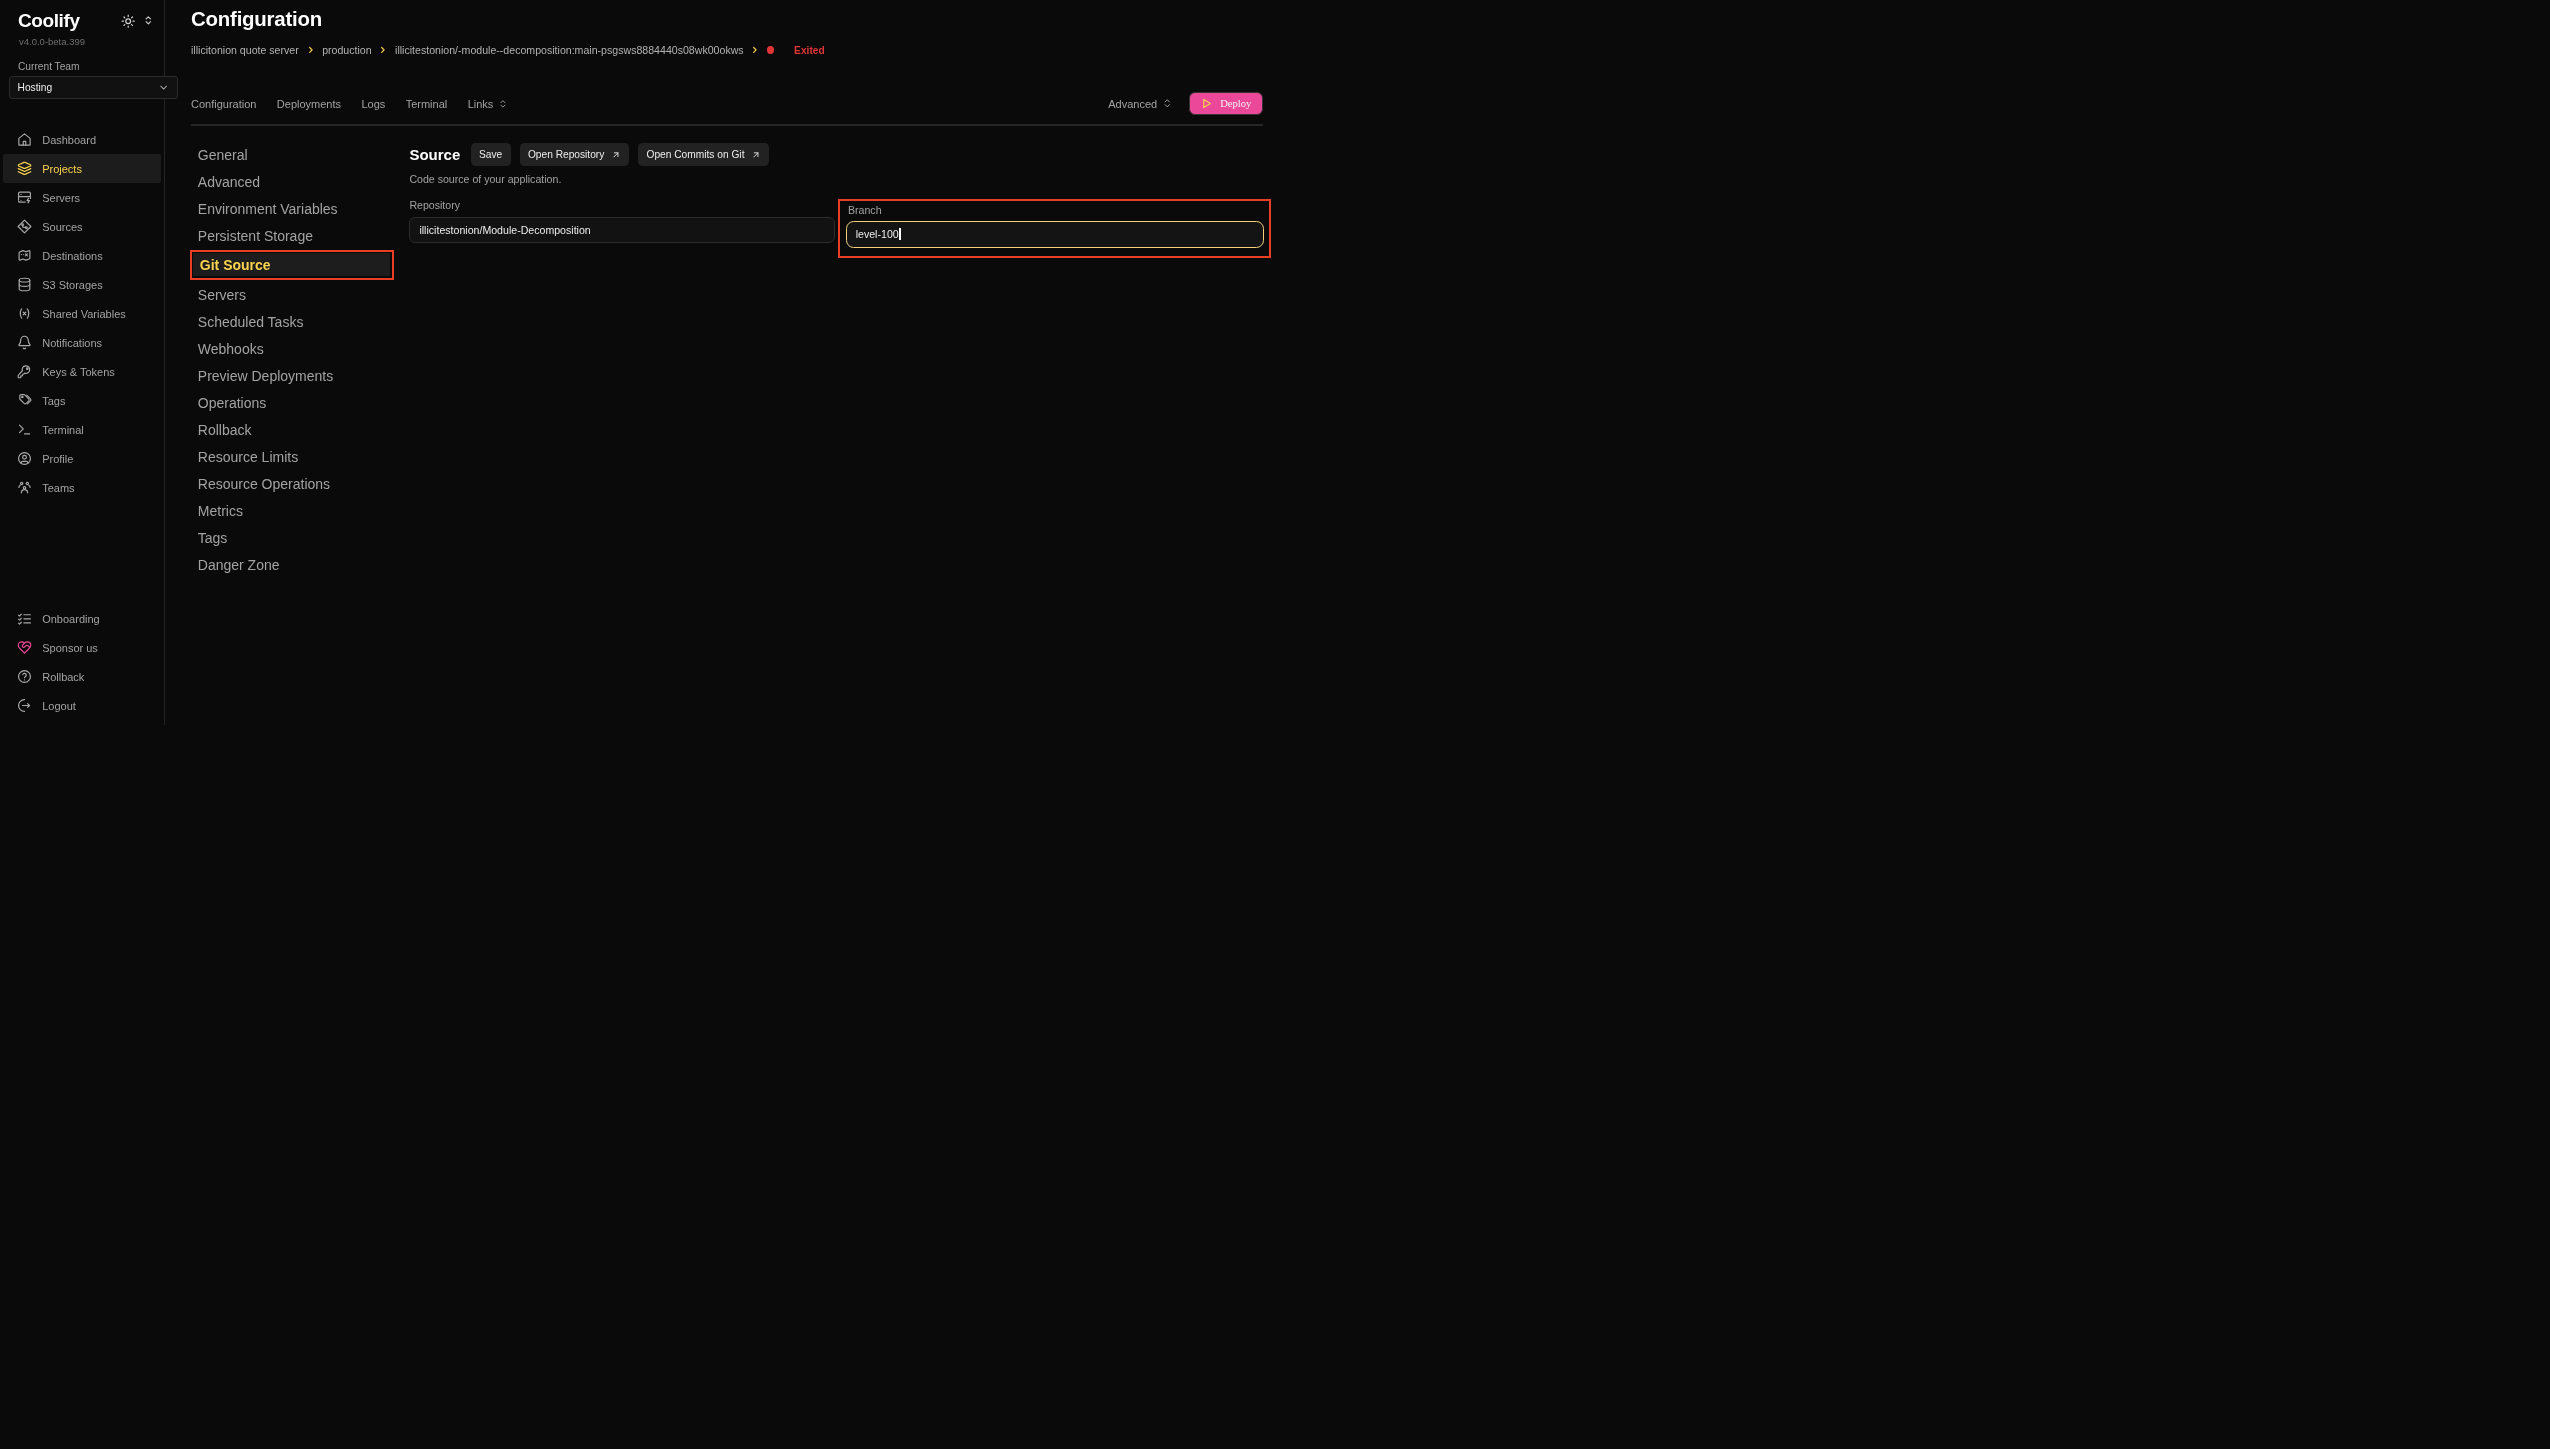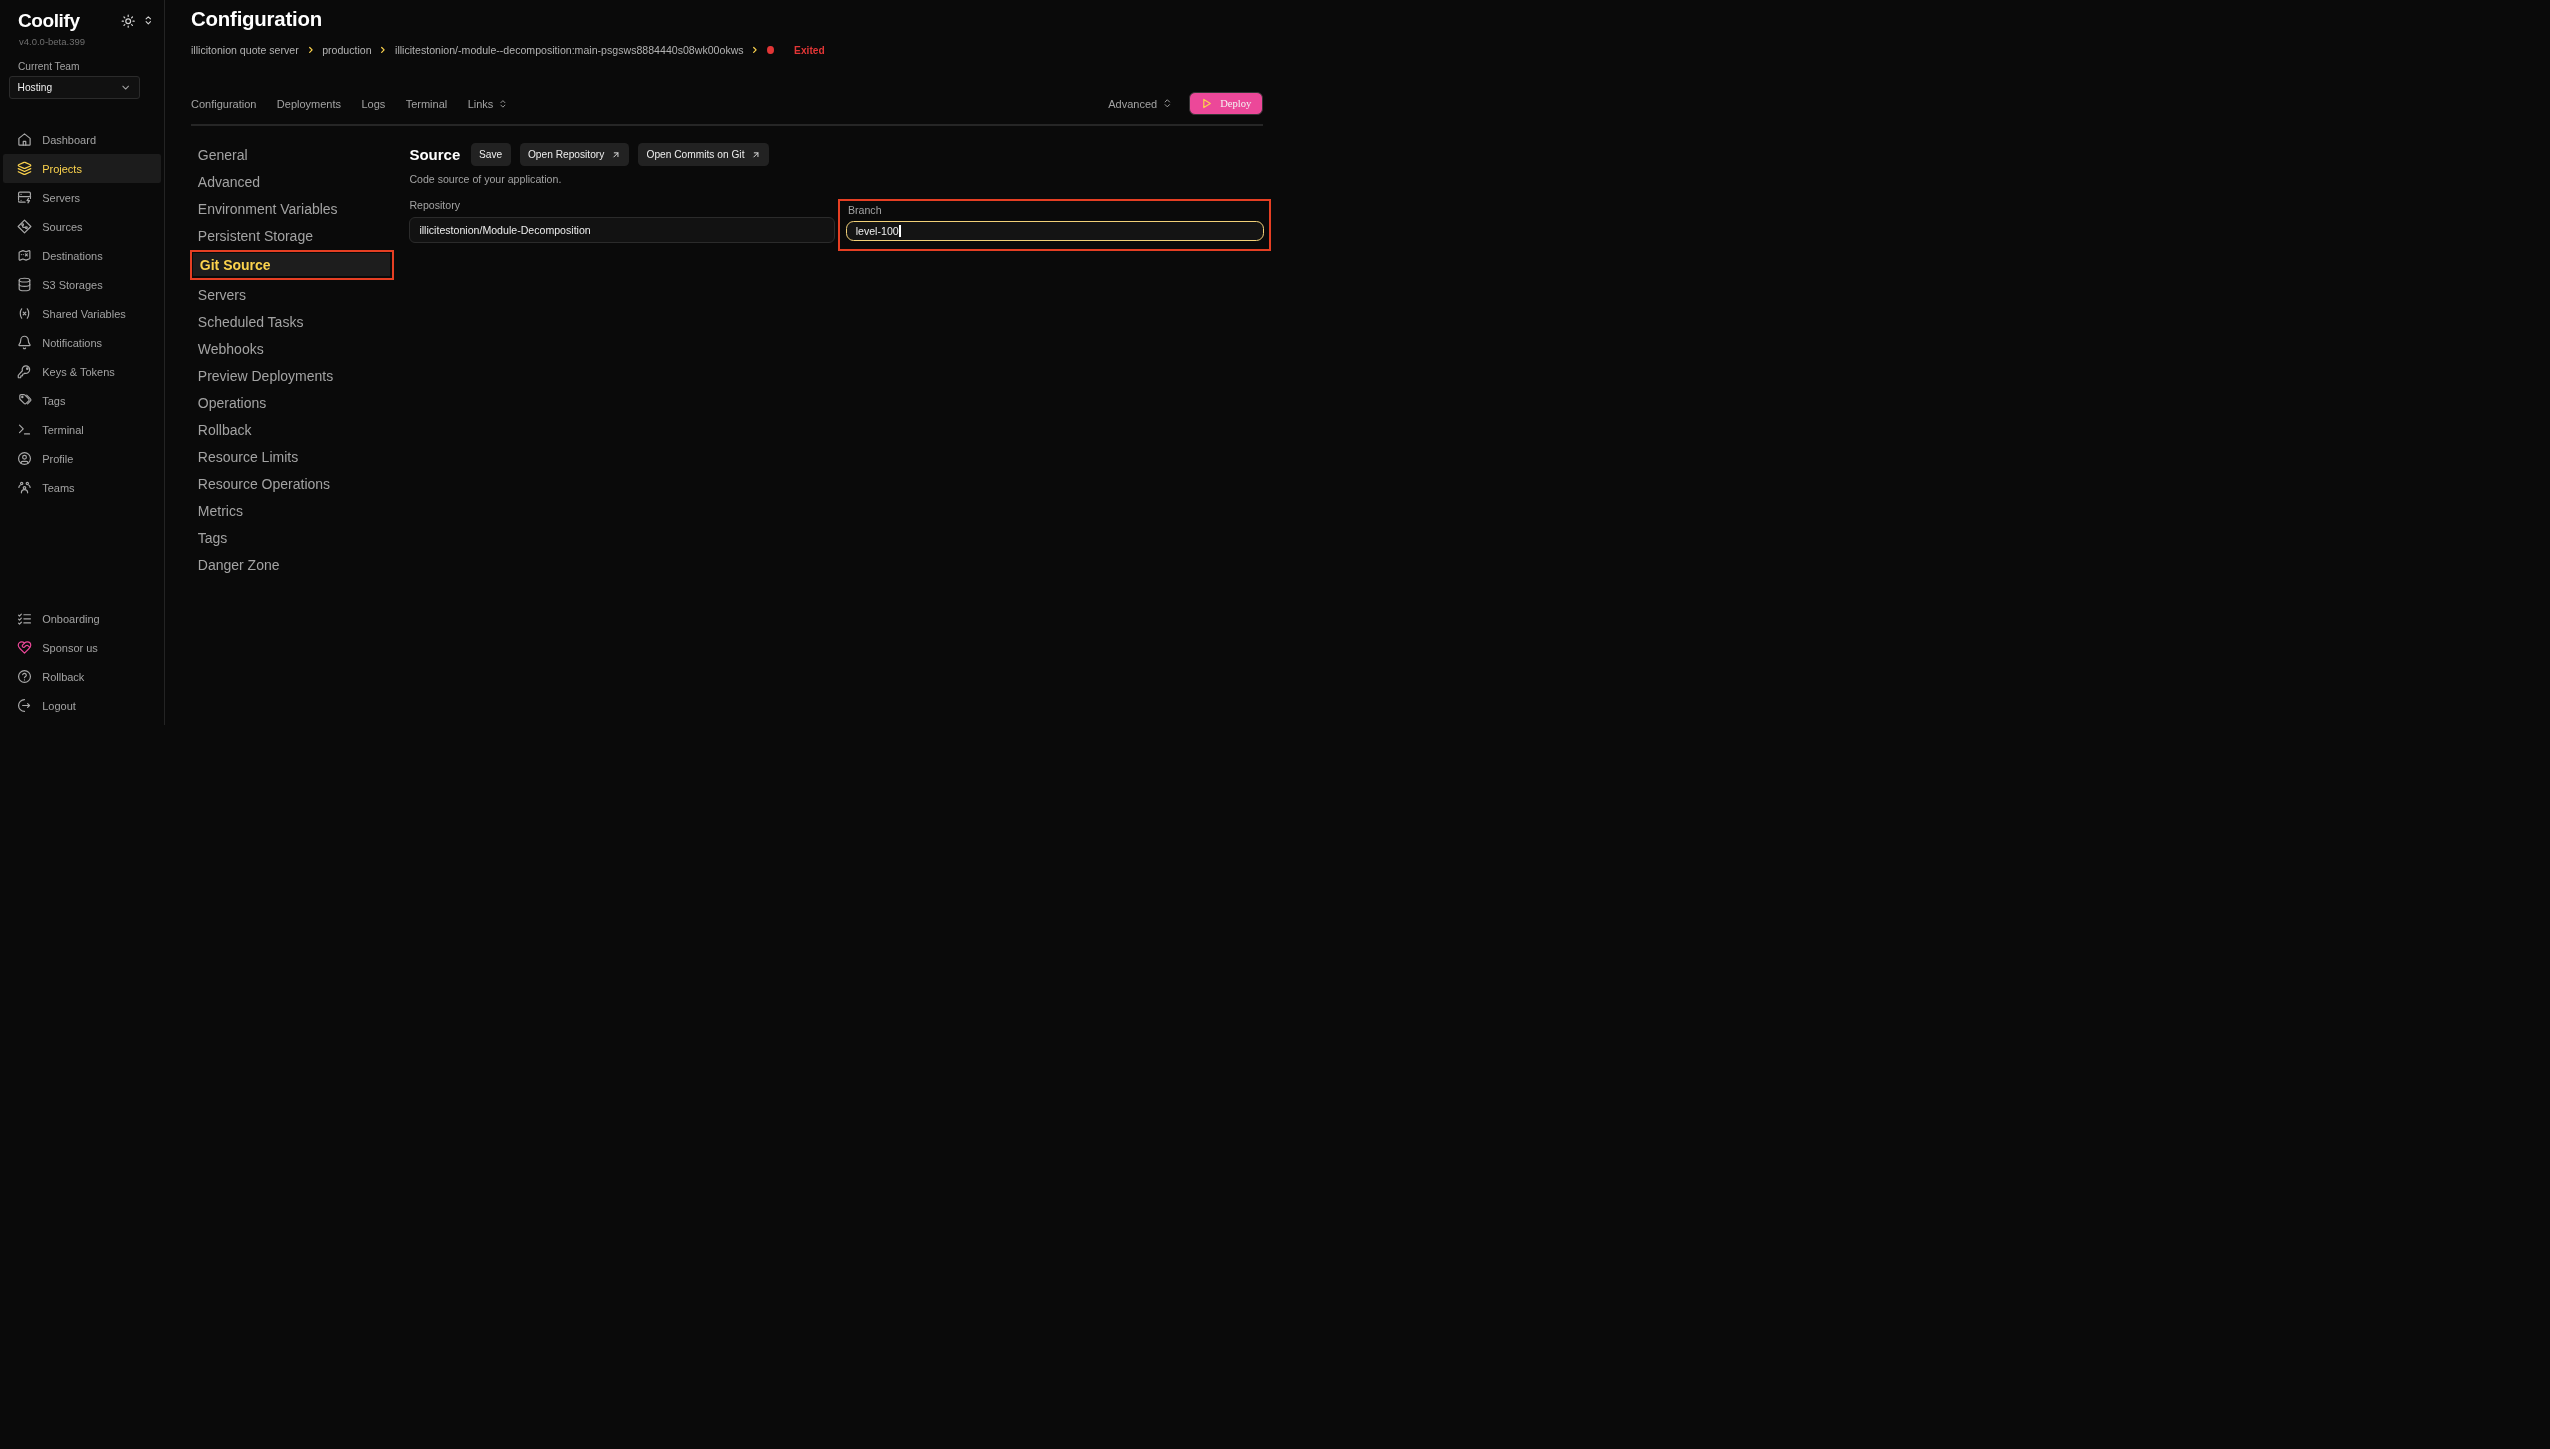--- a/index.html
+++ b/index.html
@@ -16,21 +16,21 @@
   .sidebar {
     position:absolute; left:0; top:0; width:165px; height:725px;
     background:#0a0a0a; border-right:0.8px solid #242424;
   }
   .logo-row { position:absolute; left:18px; top:9.8px; right:10.6px; display:flex; align-items:center; }
   .logo { font-size:19px; font-weight:bold; color:#ffffff; letter-spacing:-0.4px; cursor:pointer; }
   .logo-icons { margin-left:auto; display:flex; align-items:center; gap:7.6px; color:#d4d4d4; }
   .version { position:absolute; left:19px; top:36px; font-size:9.5px; color:#6f6f6f; }
   .team-label { position:absolute; left:18px; top:61px; font-size:10.2px; color:#a3a3a3; }
   .team-select {
-    position:absolute; left:9px; top:76px; width:131px; height:23.4px;
+    position:absolute; left:9px; top:76px; width:169px; height:23.4px;
     background:#111111; border:0.8px solid #2b2b2b; border-radius:3px;
     display:flex; align-items:center; padding:0 7.6px; cursor:pointer; color:#ededed; font-size:10.2px;
   }
   .team-select .icon { margin-left:auto; color:#a3a3a3; }
   .nav { position:absolute; left:0; width:165px; }
   #sidebar-nav { top:125px; }
   #sidebar-footer { top:604px; }
   .nav-item {
     height:29px; display:flex; align-items:center; gap:10.6px;
     padding:0 0 0 13.6px; margin:0 4.5px 0 3px; border-radius:2.3px;
@@ -87,21 +87,21 @@
   .form-row { display:flex; align-items:flex-start; }
   .field-label { font-size:10.6px; color:#a3a3a3; margin-bottom:5.3px; }
   .input {
     height:26px; background:#121212; border:0.8px solid #2b2b2b; border-radius:6px;
     display:flex; align-items:center; padding:0 9px; font-size:10.6px; color:#ececec;
     cursor:text; white-space:nowrap; overflow:hidden;
   }
   .col-left { width:426px; margin-right:3px; }
   .col-right { flex:1; }
   .branch-annotation { border:2.3px solid #e63f23; padding:3px 5.3px 7.6px 5.3px; margin-right:-6.8px; }
-  .input.focused { border:1.5px solid #f2d178; border-radius:7.6px; background:#141414; height:20px; margin-top:-0.8px;text-align:right; }
+  .input.focused { border:1.5px solid #f2d178; border-radius:7.6px; background:#141414; height:27px; margin-top:-0.8px;text-align:right; }
   .caret { display:inline-block; width:1.1px; height:12px; background:#ffffff; margin-left:0.8px; }
   .row-sha { margin-top:6px; }
   .input.full { width:855px; }
 </style>
 </head>
 <body>
 
 <div class="app">
 
   <aside class="sidebar">

